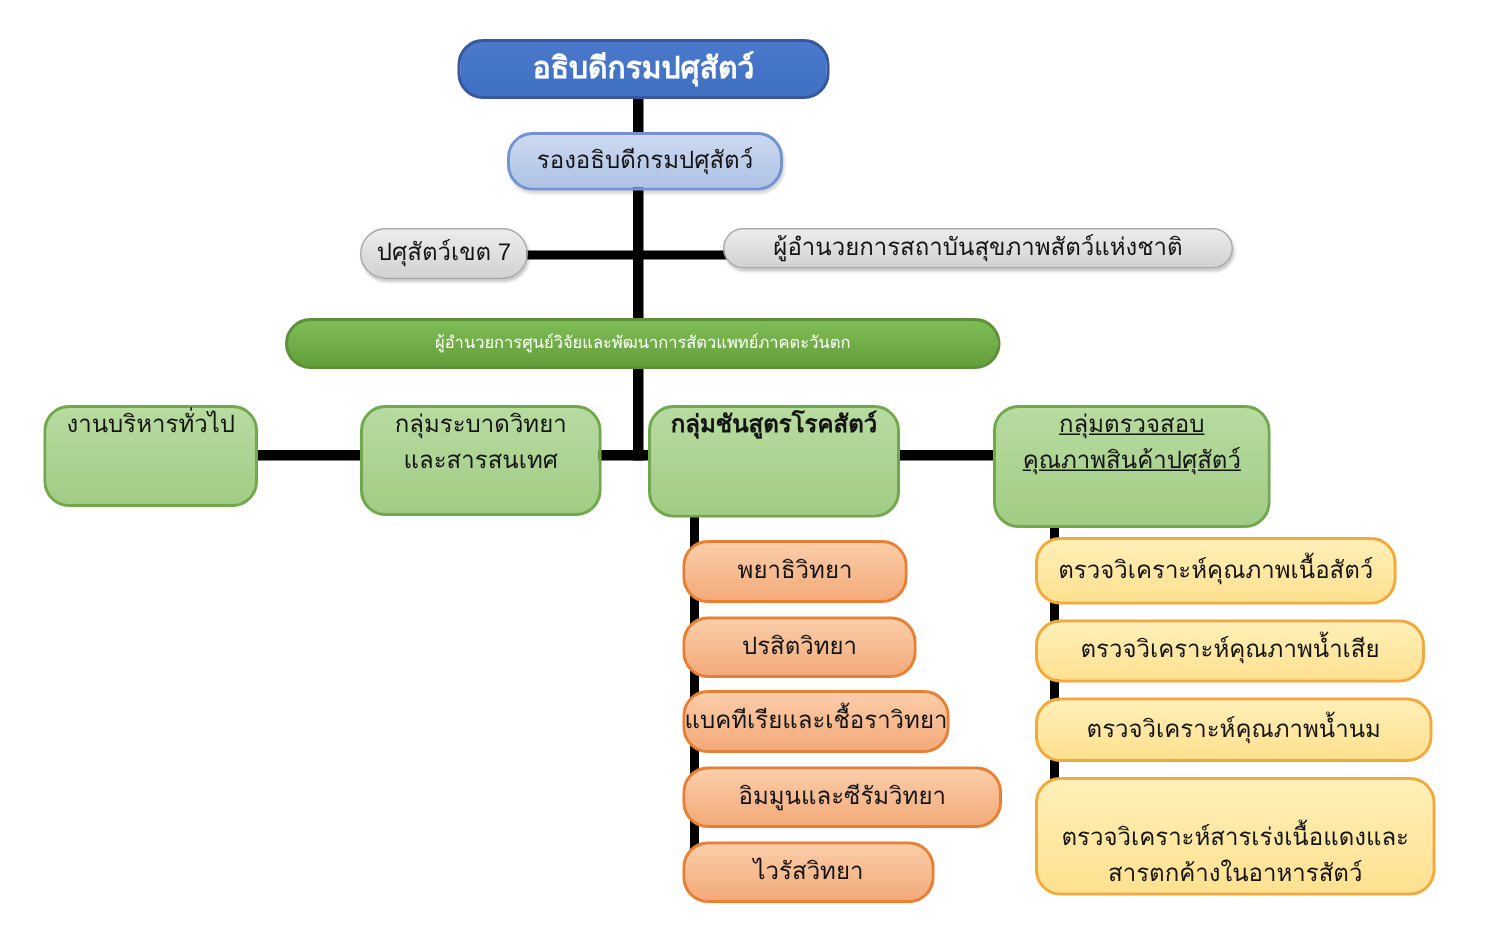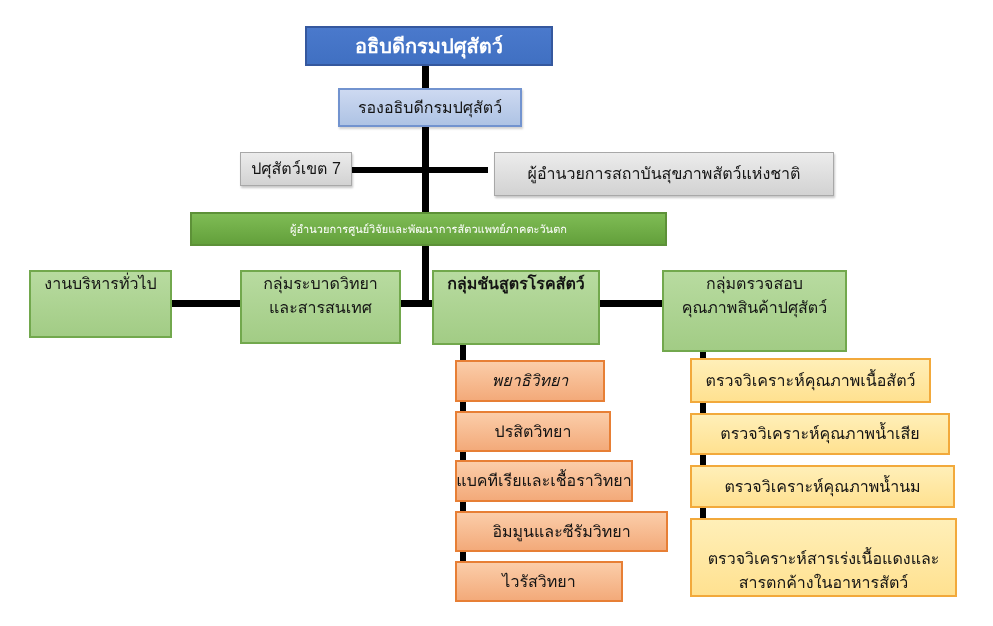--- a/index.html
+++ b/index.html
@@ -25,20 +25,21 @@
     box-sizing: border-box;
     display: flex;
     flex-direction: column;
     align-items: center;
     justify-content: center;
     text-align: center;
     z-index: 1;
     font-size: 16px;
     color: #141414;
     line-height: 1.5;
+    border-radius: 17px;
   }
   .box span { display: block; white-space: nowrap; }
 
   .director {
     background: linear-gradient(#4a79cc, #4070c2);
     border: 2px solid #35589e;
     color: #ffffff;
     font-weight: bold;
     font-size: 20px;
   }
@@ -88,44 +89,44 @@
     <span>อธิบดีกรมปศุสัตว์</span>
   </div>
 
   <div class="box deputy" style="left:338px; top:88px; width:184px; height:39px;">
     <span>รองอธิบดีกรมปศุสัตว์</span>
   </div>
 
   <div class="box gray" style="left:240px; top:152px; width:112px; height:34px;">
     <span>ปศุสัตว์เขต 7</span>
   </div>
-  <div class="box gray" style="left:494px; top:152px; width:340px; height:44px;">
+  <div class="box gray" style="left:482px; top:152px; width:340px; height:27px;">
     <span>ผู้อำนวยการสถาบันสุขภาพสัตว์แห่งชาติ</span>
   </div>
 
   <div class="box center-dir" style="left:190px; top:212px; width:477px; height:34px;">
     <span>ผู้อำนวยการศูนย์วิจัยและพัฒนาการสัตวแพทย์ภาคตะวันตก</span>
   </div>
 
   <div class="box group" style="left:29px; top:270px; width:143px; height:68px;">
     <span>งานบริหารทั่วไป</span>
   </div>
   <div class="box group" style="left:240px; top:270px; width:161px; height:74px;">
     <span>กลุ่มระบาดวิทยา</span>
     <span>และสารสนเทศ</span>
   </div>
   <div class="box group" style="left:432px; top:270px; width:168px; height:75px;font-weight:bold;">
     <span>กลุ่มชันสูตรโรคสัตว์</span>
   </div>
-  <div class="box group" style="left:662px; top:270px; width:185px; height:82px;">
+  <div class="box group" style="left:662px; top:270px; width:185px; height:82px;text-decoration:underline;">
     <span>กลุ่มตรวจสอบ</span>
     <span>คุณภาพสินค้าปศุสัตว์</span>
   </div>
 
-  <div class="box lab" style="left:455px; top:360px; width:150px; height:42px;font-style:italic;">
+  <div class="box lab" style="left:455px; top:360px; width:150px; height:42px;">
     <span>พยาธิวิทยา</span>
   </div>
   <div class="box lab" style="left:455px; top:411px; width:156px; height:41px;justify-content:center;">
     <span>ปรสิตวิทยา</span>
   </div>
   <div class="box lab" style="left:455px; top:460px; width:178px; height:42px;">
     <span>แบคทีเรียและเชื้อราวิทยา</span>
   </div>
   <div class="box lab" style="left:455px; top:511px; width:213px; height:41px;">
     <span>อิมมูนและซีรัมวิทยา</span>

